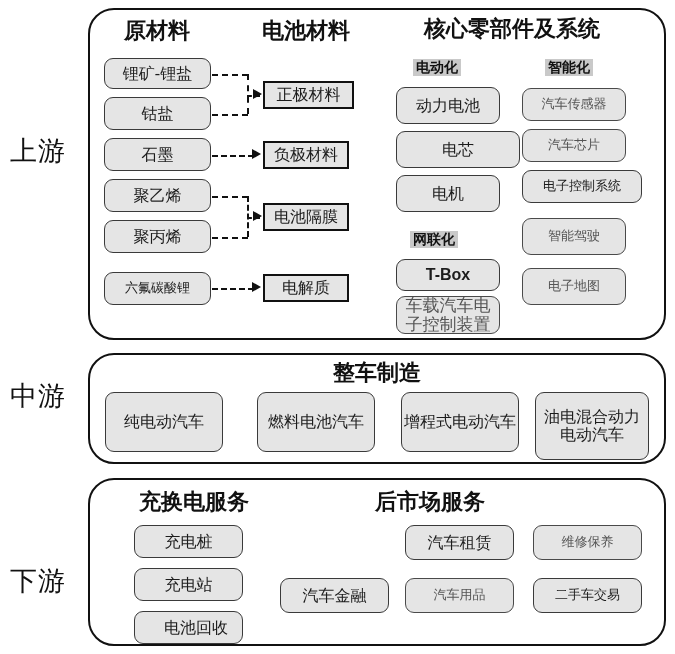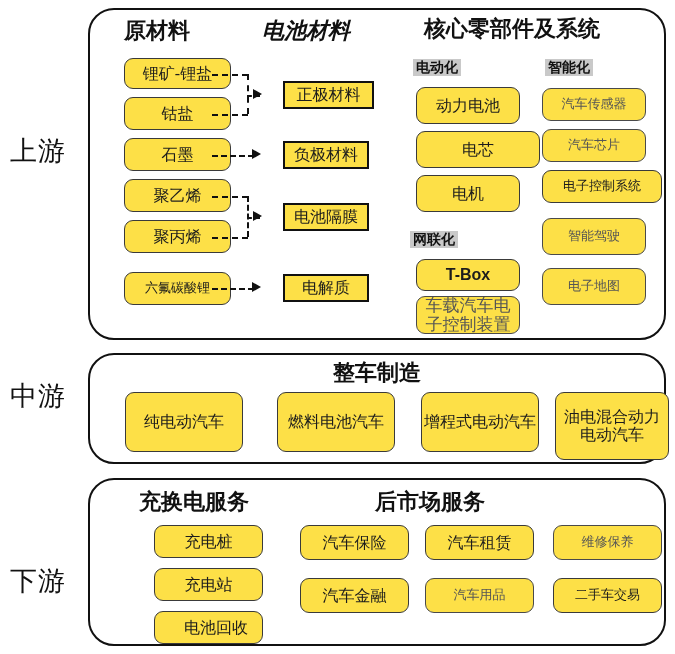--- a/index.html
+++ b/index.html
@@ -20,24 +20,24 @@
   .sec-head{position:absolute;font-family:"Liberation Sans","DejaVu Sans",sans-serif;
       font-weight:bold;font-size:22px;color:#111;white-space:nowrap;text-align:center;}
 
   
   .sub-head{position:absolute;font-family:"Liberation Sans","DejaVu Sans",sans-serif;
       font-weight:bold;font-size:14px;color:#111;background:#c9c9c9;
       padding:1px 3px;white-space:nowrap;line-height:1.1;}
 
   
   .node{position:absolute;box-sizing:border-box;border:1.9px solid #3a3a3a;
-      border-radius:9px;background:#fde047;display:flex;align-items:center;
+      border-radius:9px;background:#e5e5e5;display:flex;align-items:center;
       justify-content:center;text-align:center;line-height:1.12;
       font-family:"Liberation Serif","DejaVu Serif",serif;font-size:16px;color:#1c1c1c;
-      padding:1px 2px;margin-left:20px;}
+      padding:1px 2px;}
   .node.sq{border-radius:0;border:2.4px solid #111;}
   .node.sans{font-family:"Liberation Sans","DejaVu Sans",sans-serif;font-weight:bold;font-size:16px;}
   .node.sm{font-size:13px;}
   .node.xs{font-size:17px;}
   .node.faint{color:#555;border-color:#4a4a4a;}
 
   
   .dash-h{position:absolute;height:0;border-top:2.2px dashed #111;}
   .dash-v{position:absolute;width:0;border-left:2.2px dashed #111;}
   .arrow{position:absolute;width:0;height:0;
@@ -47,21 +47,21 @@
 </head>
 <body>
 
 <div class="stage">
 
   <div class="tier-label" style="left:10px;top:133px;">上游</div>
 
   <div class="tier-box" style="left:88px;top:8px;width:578px;height:332px;"></div>
 
   <div class="sec-head" style="left:104px;top:16px;width:106px;">原材料</div>
-  <div class="sec-head" style="left:252px;top:16px;width:108px;font-style:italic;">电池材料</div>
+  <div class="sec-head" style="left:252px;top:16px;width:108px;">电池材料</div>
   <div class="sec-head" style="left:396px;top:14px;width:232px;">核心零部件及系统</div>
 
   <div class="node" style="left:104px;top:58px;width:107px;height:31px;">锂矿-锂盐</div>
   <div class="node" style="left:104px;top:97px;width:107px;height:33px;">钴盐</div>
   <div class="node" style="left:104px;top:138px;width:107px;height:33px;">石墨</div>
   <div class="node" style="left:104px;top:179px;width:107px;height:33px;">聚乙烯</div>
   <div class="node" style="left:104px;top:220px;width:107px;height:33px;">聚丙烯</div>
   <div class="node sm" style="left:104px;top:272px;width:107px;height:33px;">六氟碳酸锂</div>
 
   <div class="dash-h" style="left:212px;top:74px;width:36px;"></div>
@@ -118,21 +118,20 @@
 
   <div class="tier-box" style="left:88px;top:478px;width:578px;height:168px;"></div>
 
   <div class="sec-head" style="left:118px;top:487px;width:152px;">充换电服务</div>
   <div class="sec-head" style="left:310px;top:487px;width:240px;">后市场服务</div>
 
   <div class="node" style="left:134px;top:525px;width:109px;height:33px;">充电桩</div>
   <div class="node" style="left:134px;top:568px;width:109px;height:33px;">充电站</div>
   <div class="node" style="left:134px;top:611px;width:109px;height:33px;padding-left:17px;">电池回收</div>
 
-  <div class="node" style="left:280px;top:525px;width:109px;height:35px;">汽车保险</div>
   <div class="node" style="left:405px;top:525px;width:109px;height:35px;">汽车租赁</div>
   <div class="node sm faint" style="left:533px;top:525px;width:109px;height:35px;">维修保养</div>
 
   <div class="node" style="left:280px;top:578px;width:109px;height:35px;">汽车金融</div>
   <div class="node sm faint" style="left:405px;top:578px;width:109px;height:35px;">汽车用品</div>
   <div class="node sm" style="left:533px;top:578px;width:109px;height:35px;">二手车交易</div>
 
 </div>
 
 </body></html>

